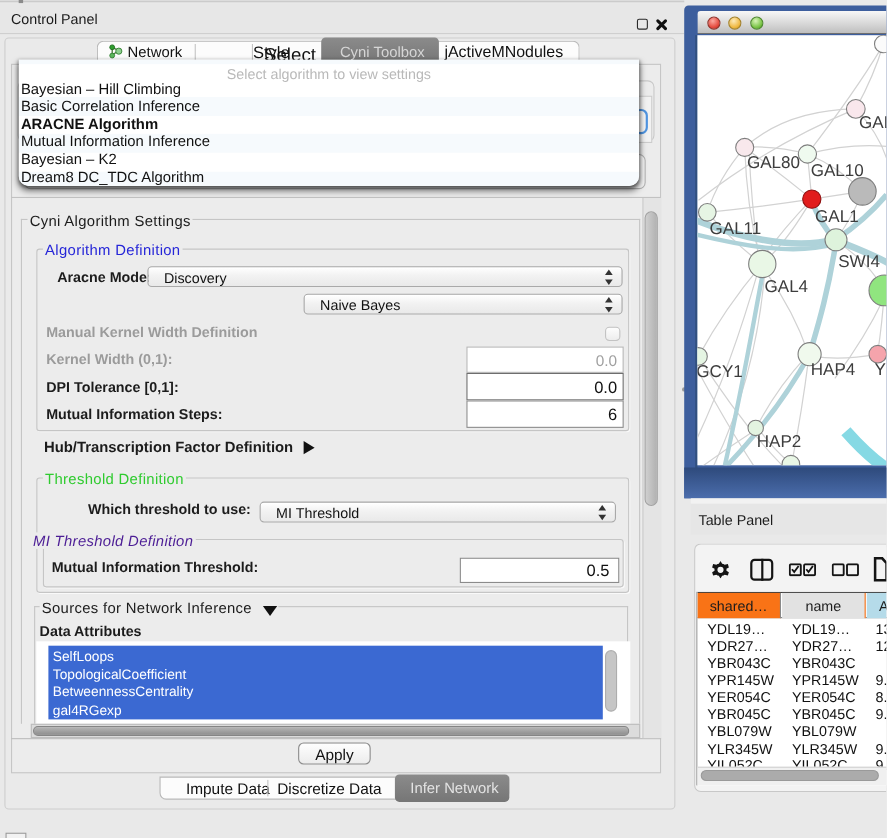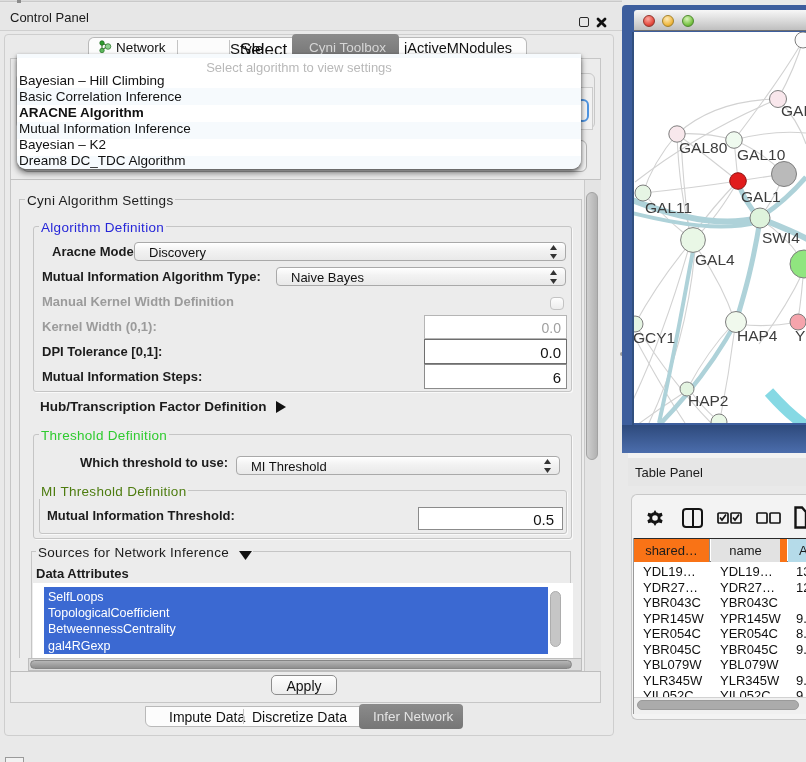--- a/index.html
+++ b/index.html
@@ -70,21 +70,20 @@
 
   <div class="lbl abs" style="left:52px;top:244px;text-align:center;">Aracne Mode:</div>
   <div class="combo" style="left:134px;top:242px;width:432px;height:19px;">
     <span class="ct">Discovery</span>
     <svg class="ar" viewBox="0 0 9 16">
         <path d="M4.5 1 L8 6 L1 6 Z" fill="#333"></path>
         <path d="M4.5 15 L1 10 L8 10 Z" fill="#333"></path>
       </svg>
   </div>
 
-  <div class="lbl abs" style="left:42px;top:269px;">Mutual Information Algorithm Type:</div>
   <div class="combo" style="left:276px;top:267px;width:290px;height:19px;">
     <span class="ct">Naive Bayes</span>
     <svg class="ar" viewBox="0 0 9 16">
         <path d="M4.5 1 L8 6 L1 6 Z" fill="#333"></path>
         <path d="M4.5 15 L1 10 L8 10 Z" fill="#333"></path>
       </svg>
   </div>
 
   <div class="lbl dis abs" style="left:42px;top:294px;">Manual Kernel Width Definition</div>
   <div class="abs" style="left:550px;top:297px;width:14px;height:13px;border:1px solid #c3c3c3;border-radius:4px;background:linear-gradient(#fdfdfd,#ededed);"></div>
@@ -109,21 +108,21 @@
   <div class="lbl abs" style="left:80px;top:455px;">Which threshold to use:</div>
   <div class="combo" style="left:236px;top:456px;width:324px;height:19px;">
     <span class="ct">MI Threshold</span>
     <svg class="ar" viewBox="0 0 9 16">
         <path d="M4.5 1 L8 6 L1 6 Z" fill="#333"></path>
         <path d="M4.5 15 L1 10 L8 10 Z" fill="#333"></path>
       </svg>
   </div>
 
   <div class="grpfull" style="left:39px;top:490px;width:528px;height:44px;"></div>
-  <div class="gtitle" style="left:39px;top:484px;color:#4d7c0f;">MI Threshold Definition</div>
+  <div class="gtitle" style="left:28px;top:484px;color:#4c1d95;font-style:italic;">MI Threshold Definition</div>
 
   <div class="lbl abs" style="left:47px;top:508px;">Mutual Information Threshold:</div>
   <div class="tf" style="left:418px;top:507px;width:145px;height:23px;border:1px solid #8b8b8b;padding:3px 8px 0 0;font-size:15px;">0.5</div>
 
   <div class="grp" style="left:31px;top:551px;width:540px;height:107px;border-top:1px solid #c5c5c5;"></div>
   <div class="gtitle" style="left:36px;top:545px;color:#1c1c1c;background:#ececec;padding-right:24px;">Sources for Network Inference</div>
   <svg class="abs" style="left:238px;top:549px;" width="15" height="12" viewBox="0 0 15 12">
       <path d="M1 2 L14 2 L7.5 11 Z" fill="#111"></path>
     </svg>
 
@@ -284,21 +283,21 @@
     <rect x="1" y="1" width="10" height="10" fill="none" stroke="#141414" stroke-width="1.7" rx="1"></rect>
     <rect x="14" y="1" width="10" height="10" fill="none" stroke="#141414" stroke-width="1.7" rx="1"></rect>
   </svg>
   <svg class="abs" style="left:166px;top:53px;" width="12" height="23" viewBox="0 0 12 23">
     <path d="M1.5 1.5 L8 1.5 L12 6 L12 21.5 L1.5 21.5 Z" fill="none" stroke="#141414" stroke-width="2.4"></path>
   </svg>
 
   <div class="abs" style="left:5px;top:85px;width:173px;height:176px;background:#ffffff;border-left:1px solid #9a9a9a;overflow:hidden;">
     <div class="abs" style="left:0;top:0;width:173px;height:24px;border-top:1.5px solid #2a2a2a;border-bottom:1px solid #7e7e7e;">
       <div class="abs" style="left:0;top:0;width:76px;height:22.5px;background:#f97316;border-right:1px solid #8a8a8a;text-align:center;font-size:13px;color:#1c1c1c;padding-top:4px;">shared…</div>
-      <div class="abs" style="left:77px;top:0;width:76px;height:22.5px;background:#e2e2e2;border-right:7px solid #f97316;text-align:center;font-size:13px;color:#1c1c1c;padding-top:4px;">name</div>
+      <div class="abs" style="left:77px;top:0;width:76px;height:22.5px;background:#e2e2e2;border-right:1px solid #f97316;text-align:center;font-size:13px;color:#1c1c1c;padding-top:4px;">name</div>
       <div class="abs" style="left:154px;top:0;width:24px;height:22.5px;background:#b5dbe9;text-align:left;font-size:13px;color:#1c1c1c;padding-top:4px;padding-left:11px;">Av</div>
     </div>
     <div class="abs" style="left:0;top:26px;font-size:13px;color:#111;line-height:15.5px;">
       <div class="abs" style="left:9px;top:0;width:70px;">YDL19…<br>YDR27…<br>YBR043C<br>YPR145W<br>YER054C<br>YBR045C<br>YBL079W<br>YLR345W<br>YIL052C</div>
       <div class="abs" style="left:86px;top:0;width:70px;">YDL19…<br>YDR27…<br>YBR043C<br>YPR145W<br>YER054C<br>YBR045C<br>YBL079W<br>YLR345W<br>YIL052C</div>
       <div class="abs" style="left:162px;top:0;width:30px;">13<br>12<br>&nbsp;<br>9.<br>8.<br>9.<br>&nbsp;<br>9.<br>9.</div>
     </div>
 
     <div class="abs" style="left:0;top:159px;width:173px;height:17px;background:#f0f0f0;border-top:1px solid #d2d2d2;">
       <div class="abs" style="left:3px;top:2px;width:162px;height:10px;border-radius:5px;background:#ababab;border:1px solid #9a9a9a;"></div>

